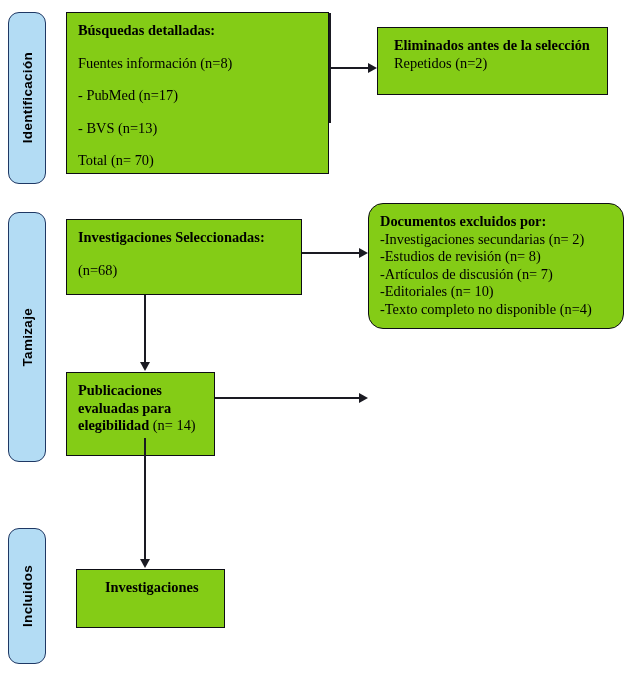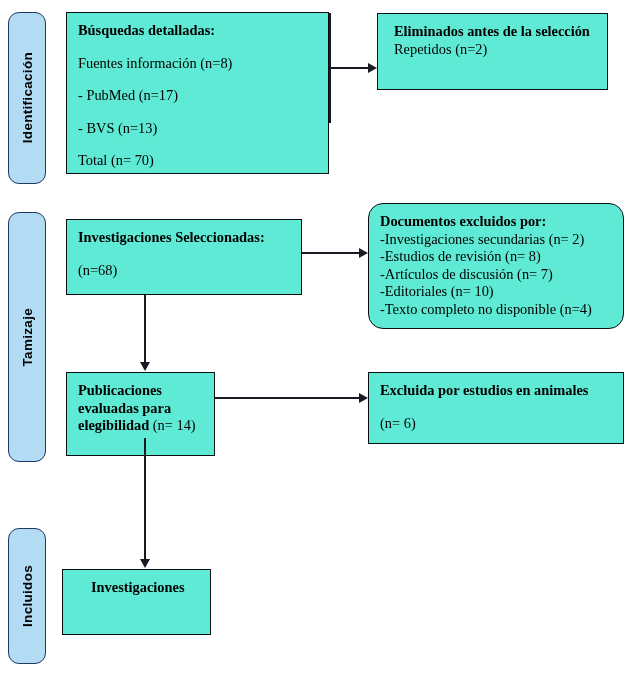--- a/index.html
+++ b/index.html
@@ -37,21 +37,21 @@
     letter-spacing: 0.3px;
     color: #000000;
     white-space: nowrap;
     writing-mode: vertical-rl;
     transform: rotate(180deg);
   }
 
   
   .flow-box {
     position: absolute;
-    background: #5eead4;
+    background: #84cc16;
     border: 1.5px solid #0d0d14;
     box-sizing: border-box;
     padding: 9px 11px;
   }
   .flow-box .line {
     font-size: 14.4px;
     line-height: 1.22;
     white-space: nowrap;
   }
   .flow-box .line.bold { font-weight: bold; }
@@ -100,21 +100,21 @@
   </div>
 
   <div class="flow-box" style="left:66px; top:12px; width:263px; height:162px;">
     <div class="line bold spaced">Búsquedas detalladas:</div>
     <div class="line spaced">Fuentes información (n=8)</div>
     <div class="line spaced">- PubMed (n=17)</div>
     <div class="line spaced">- BVS (n=13)</div>
     <div class="line">Total (n= 70)</div>
   </div>
 
-  <div class="flow-box" style="left:377px; top:13px; width:231px; height:77px;padding-left:16px;">
+  <div class="flow-box" style="left:377px; top:27px; width:231px; height:68px;padding-left:16px;">
     <div class="line bold tight">Eliminados antes de la selección</div>
     <div class="line">Repetidos (n=2)</div>
   </div>
 
   <div class="conn v" style="left:329px; top:13px; height:110px;"></div>
   <div class="conn h" style="left:329px; top:67px; width:40px;"></div>
   <div class="arrowhead right" style="left:368px; top:62.5px;"></div>
 
   <div class="flow-box" style="left:66px; top:219px; width:236px; height:76px;">
     <div class="line bold spaced">Investigaciones Seleccionadas:</div>
@@ -135,28 +135,24 @@
 
   <div class="conn v" style="left:144px; top:295px; height:68px;"></div>
   <div class="arrowhead down" style="left:139.5px; top:362px;"></div>
 
   <div class="flow-box" style="left:66px; top:372px; width:149px; height:84px;">
     <div class="line bold tight">Publicaciones</div>
     <div class="line bold tight">evaluadas para</div>
     <div class="line tight"><span class="bold" style="font-weight:bold;">elegibilidad</span><span> (n= 14)</span></div>
   </div>
 
-  <div class="flow-box" style="left:368px; top:372px; width:256px; height:72px;">
-    <div class="line bold spaced">Excluida por estudios en animales</div>
-    <div class="line">(n= 6)</div>
-  </div>
 
   <div class="conn h" style="left:215px; top:397px; width:145px;"></div>
   <div class="arrowhead right" style="left:359px; top:392.5px;"></div>
 
   <div class="conn v" style="left:144px; top:438px; height:122px;"></div>
   <div class="arrowhead down" style="left:139.5px; top:559px;"></div>
 
-  <div class="flow-box" style="left:62px; top:569px; width:149px; height:66px;padding-left:28px;">
+  <div class="flow-box" style="left:76px; top:569px; width:149px; height:59px;padding-left:28px;">
     <div class="line bold tight">Investigaciones</div>
   </div>
 
 </div>
 
 </body></html>

